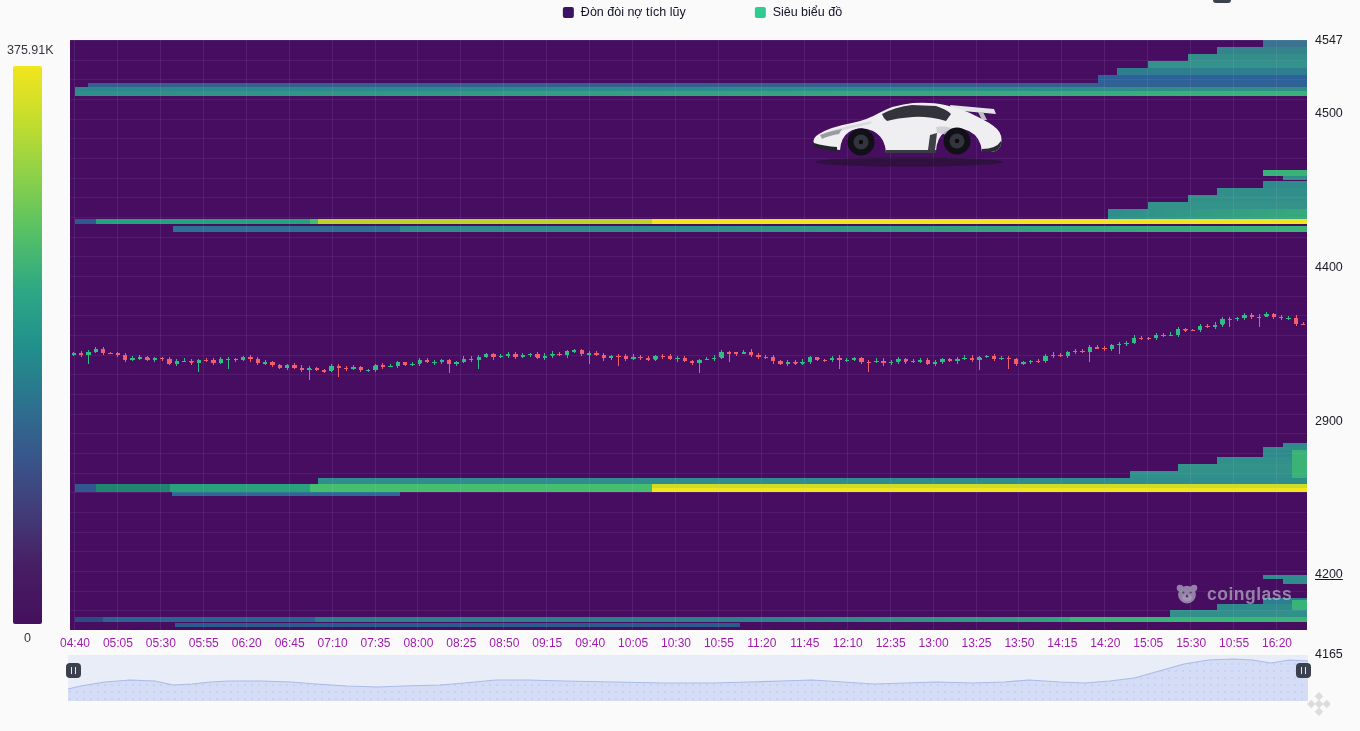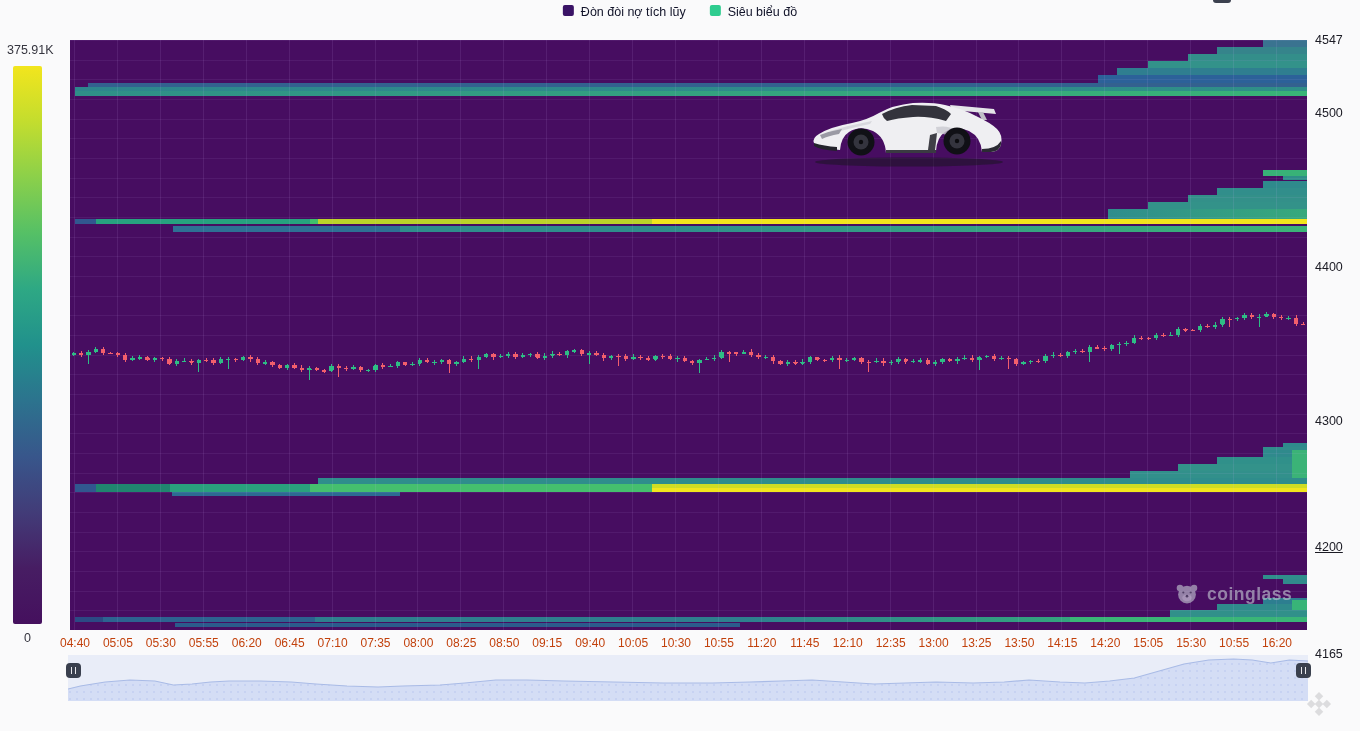--- a/index.html
+++ b/index.html
@@ -3,21 +3,21 @@
 <meta charset="utf-8">
 <style>
   * { margin:0; padding:0; box-sizing:border-box; }
   html,body { background:#ffffff; }
   body { font-family:"Liberation Sans","DejaVu Sans",sans-serif; }
   .stage{ position:relative; width:1360px; height:731px; background:#fafafb; overflow:hidden; }
 
   
   .legend{ position:absolute; top:5px; left:50%; transform:translateX(-50%);
            display:flex; gap:24px; align-items:center; }
-  .legend-item{ display:flex; gap:7px; cursor:pointer; }
+  .legend-item{ display:flex; align-items:center; gap:7px; cursor:pointer;margin-left:45px; }
   .legend-swatch{ width:11px; height:11px; border-radius:2px; }
   .legend-label{ font-size:12.5px; color:#101228; }
 
   .top-chip{ position:absolute; left:1213px; top:0; width:18px; height:3px;
              background:#3c414f; border-radius:0 0 3px 3px; }
 
   
   .cbar-max{ position:absolute; left:7px; top:43px; font-size:12.5px; color:#35353f; }
   .cbar{ position:absolute; left:13px; top:66px; width:29px; height:558px; border-radius:2px; }
   .cbar-min{ position:absolute; left:13px; top:631px; width:29px; text-align:center;
@@ -37,21 +37,21 @@
   
   .coinglass{ position:absolute; left:1104px; top:541px; display:flex; align-items:center;
               gap:7px; opacity:.62; pointer-events:none; }
   .coinglass-text{ font-size:17.5px; font-weight:bold; color:#c3c8d2; letter-spacing:.5px; }
   .car{ position:absolute; left:740px; top:56px; width:200px; height:74px; pointer-events:none; }
 
   
   .ytick{ position:absolute; left:1315px; font-size:12.5px; color:#1b1b24; height:16px;
           line-height:16px; }
   
-  .xtick{ position:absolute; top:636px; transform:translateX(-50%); font-size:12px; color:#c2410c; }
+  .xtick{ position:absolute; top:636px; transform:translateX(-50%); font-size:12px; color:#a21caf; }
 
   
   .nav{ position:absolute; left:68px; top:655px; width:1240px; height:46px; background:#e9edf8; }
   .nav svg{ position:absolute; inset:0; }
   .nav-handle{ position:absolute; top:8px; width:15px; height:15px; background:#3a404e;
                border-radius:4px; display:flex; align-items:center; justify-content:center;
                gap:2.5px; cursor:ew-resize; z-index:3; }
   .nav-handle i{ display:block; width:1.5px; height:7px; background:#e8e8ec; }
   .nav-handle.left{ left:-2px; } .nav-handle.right{ right:-3px; }
 
@@ -508,22 +508,22 @@
         </g>
       </svg>
       <span class="coinglass-text">coinglass</span>
     </div>
   </div>
 
   <div id="yaxis">
       <div class="ytick" style="top: 32px;">4547</div>
       <div class="ytick" style="top: 104.592px;">4500</div>
       <div class="ytick" style="top: 259.042px;">4400</div>
-      <div class="ytick" style="top: 413.492px;">4300</div>
-      <div class="ytick" style="top: 539px; text-decoration: underline;">4200</div>
+      <div class="ytick" style="top: 413.492px;">2900</div>
+      <div class="ytick" style="top: 566px; text-decoration: underline;">4200</div>
       <div class="ytick" style="top: 646px;">4165</div>
     </div>
   <div id="xaxis">
       <div class="xtick" style="left: 75px;">04:40</div>
       <div class="xtick" style="left: 117.93px;">05:05</div>
       <div class="xtick" style="left: 160.86px;">05:30</div>
       <div class="xtick" style="left: 203.79px;">05:55</div>
       <div class="xtick" style="left: 246.72px;">06:20</div>
       <div class="xtick" style="left: 289.65px;">06:45</div>
       <div class="xtick" style="left: 332.58px;">07:10</div>

